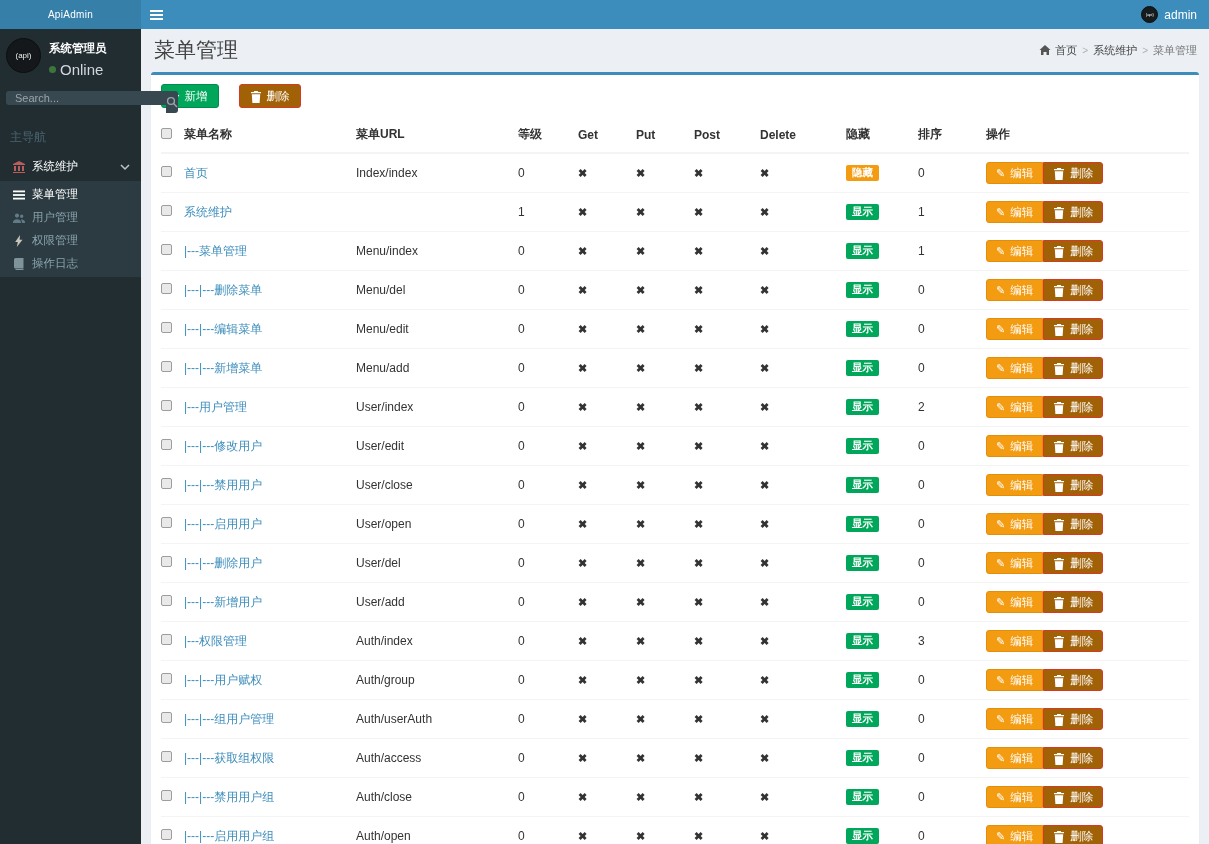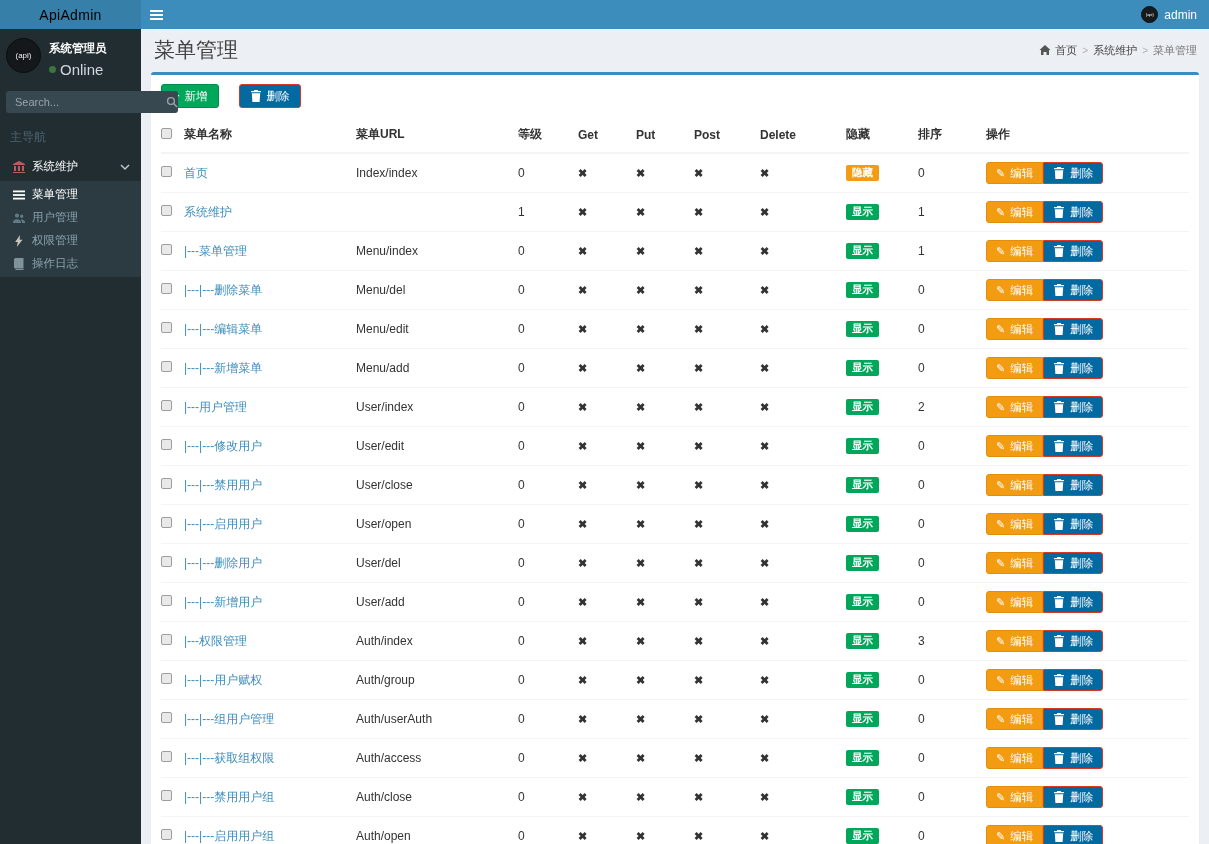--- a/index.html
+++ b/index.html
@@ -9,22 +9,22 @@
     background: #ecf0f5;
     color: #333;
     position: relative;
   }
   
   .navbar {
     position: absolute; top: 0; left: 0; right: 0; height: 29px;
     background: #3c8dbc; z-index: 30; display: flex; align-items: stretch;
   }
   .navbar .brand {
-    width: 141px; background: #367fa9; color: #000000;
-    font-size: 14px; display: flex; align-items: center; justify-content: center;
+    width: 141px; background: #367fa9; color: #ffffff;
+    font-size: 10px; display: flex; align-items: center; justify-content: center;
     font-weight: 400; letter-spacing: .3px;
   }
   .hamburger {
     width: 30px; display: flex; flex-direction: column; justify-content: center;
     align-items: center; gap: 2px; cursor: pointer;
   }
   .hamburger span { display: block; width: 13px; height: 2px; background: #fff; }
   .navbar-right {
     margin-left: auto; display: flex; align-items: center; gap: 6px;
     padding: 0 12px; color: #fff; font-size: 12px; cursor: pointer;
@@ -45,21 +45,21 @@
     color: #eee; font-size: 8px; display: flex; align-items: center; justify-content: center;
     flex: 0 0 auto; border: 1px solid #0c0f11;
   }
   .user-meta { padding-top: 3px; text-align: center; }
   .user-name { color: #fff; font-size: 11.5px; font-weight: bold; margin-bottom: 5px; }
   .user-status { color: #d2d6de; font-size: 15px; display: flex; align-items: center; gap: 4px; }
   .status-dot { width: 7px; height: 7px; border-radius: 50%; background: #3c763d; display: inline-block; }
   .sidebar-search { margin: 4px 6px 8px 6px; display: flex; }
   .sidebar-search input {
     flex: 1; background: #374850; border: 1px solid transparent; border-radius: 3px 0 0 3px;
-    height: 22px; color: #ccc; font-size: 11px; padding: 0 8px; outline: none;
+    height: 14px; color: #ccc; font-size: 11px; padding: 0 8px; outline: none;
     font-family: "Liberation Sans", sans-serif;
   }
   .sidebar-search input::placeholder { color: #9aa5aa; }
   .sidebar-search button {
     width: 24px; height: 22px; background: #374850; border: none; border-radius: 0 3px 3px 0;
     display: flex; align-items: center; justify-content: center; cursor: pointer;
   }
   .nav-header { color: #4b646f; font-size: 12px; padding: 8px 10px 6px 10px; }
   .treeview-parent {
     display: flex; align-items: center; gap: 7px; padding: 7px 10px;
@@ -89,21 +89,21 @@
     border-radius: 3px; box-shadow: 0 1px 1px rgba(0,0,0,0.1);
     min-height: 772px;
   }
   .box-toolbar { padding: 9px 10px 8px 10px; display: flex; gap: 20px; }
   .btn {
     display: inline-flex; align-items: center; gap: 5px; border: 1px solid transparent;
     color: #fff; font-size: 11.5px; padding: 4px 10px; border-radius: 3px; cursor: pointer;
     font-family: "Liberation Sans", sans-serif; line-height: 14px;
   }
   .btn-success { background: #00a65a; border-color: #008d4c; }
-  .btn-danger  { background: #0369a1; border-color: #d73925; }
+  .btn-danger  { background: #a16207; border-color: #d73925; align-items: flex-end; }
   .btn-warning { background: #f39c12; border-color: #e08e0b; }
   .plus-glyph { font-weight: bold; font-size: 13px; line-height: 10px; }
   
   table.menu-table {
     width: calc(100% - 20px); margin: 0 10px; border-collapse: collapse;
     table-layout: fixed; font-size: 12px;
   }
   .menu-table th {
     text-align: left; font-weight: bold; color: #333; padding: 10px 4px 9px 0;
     border-bottom: 2px solid #f4f4f4; font-size: 12px; white-space: nowrap;

